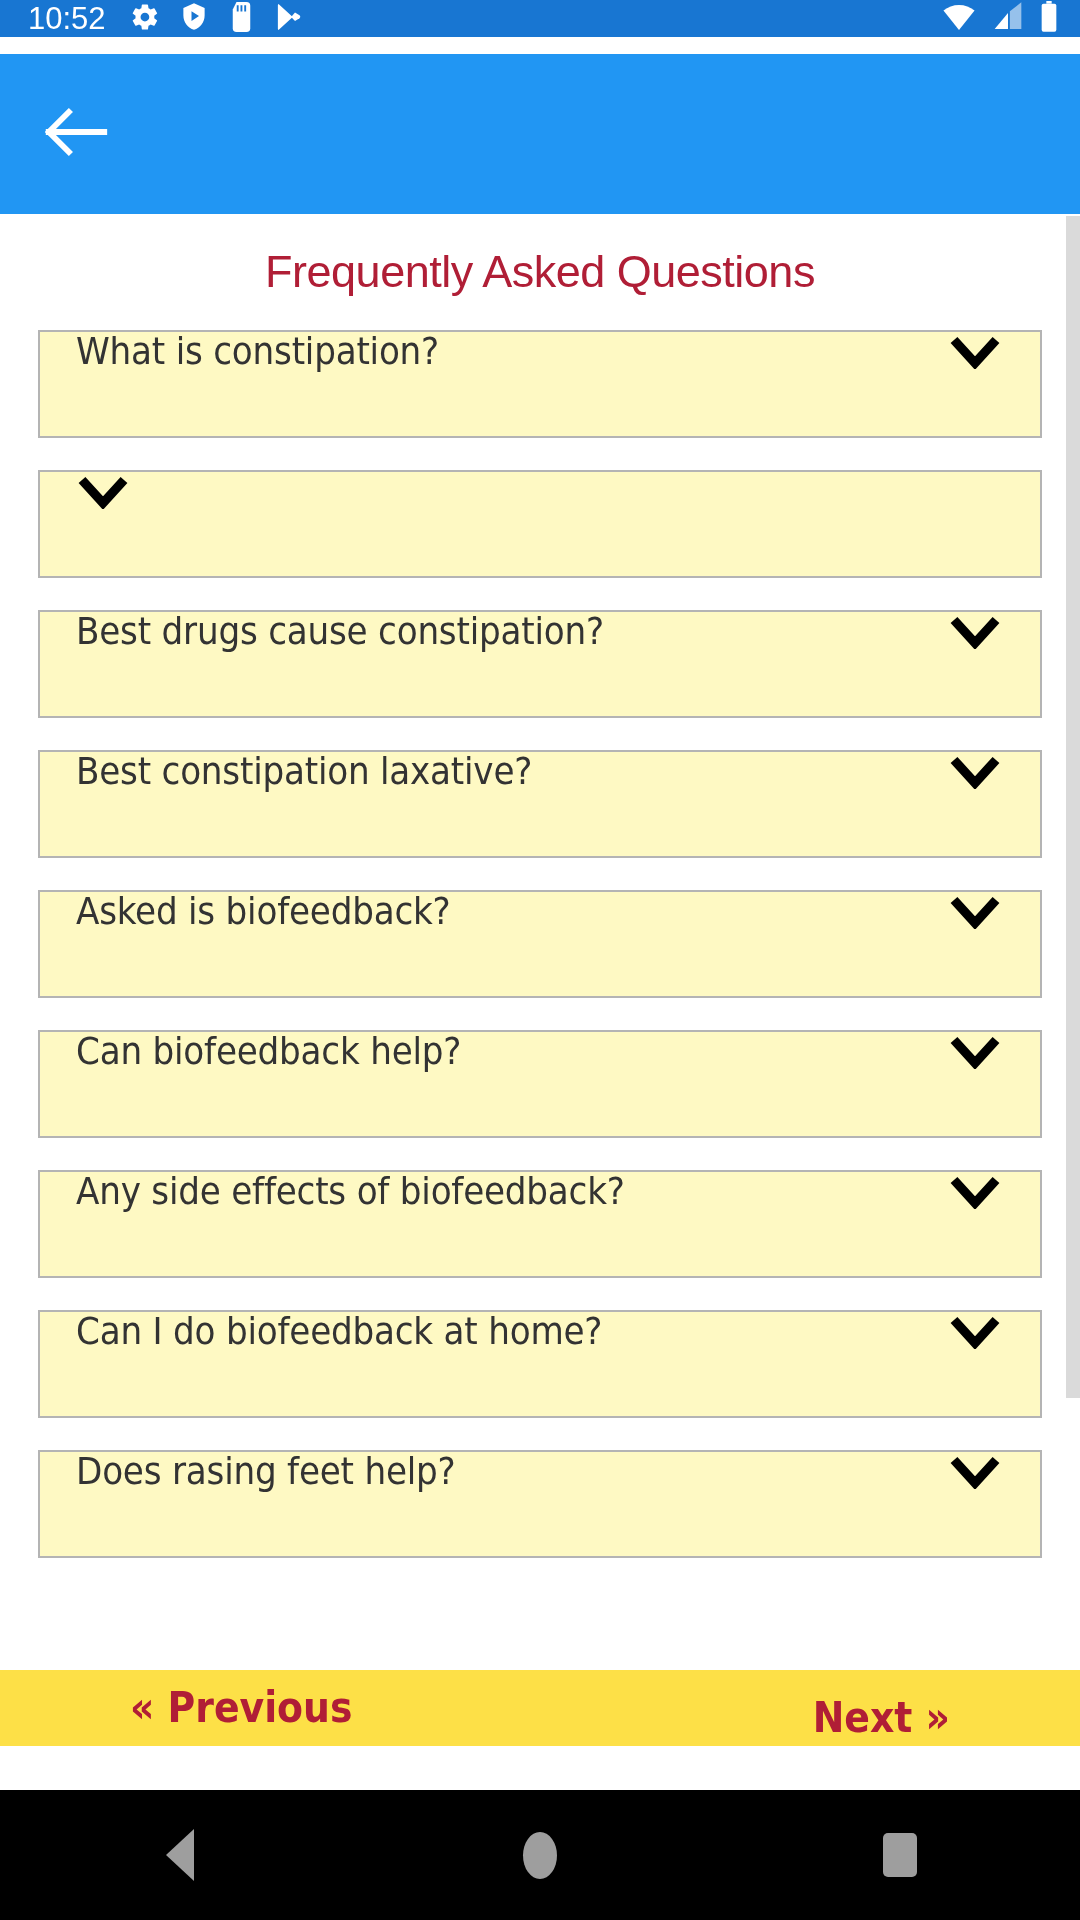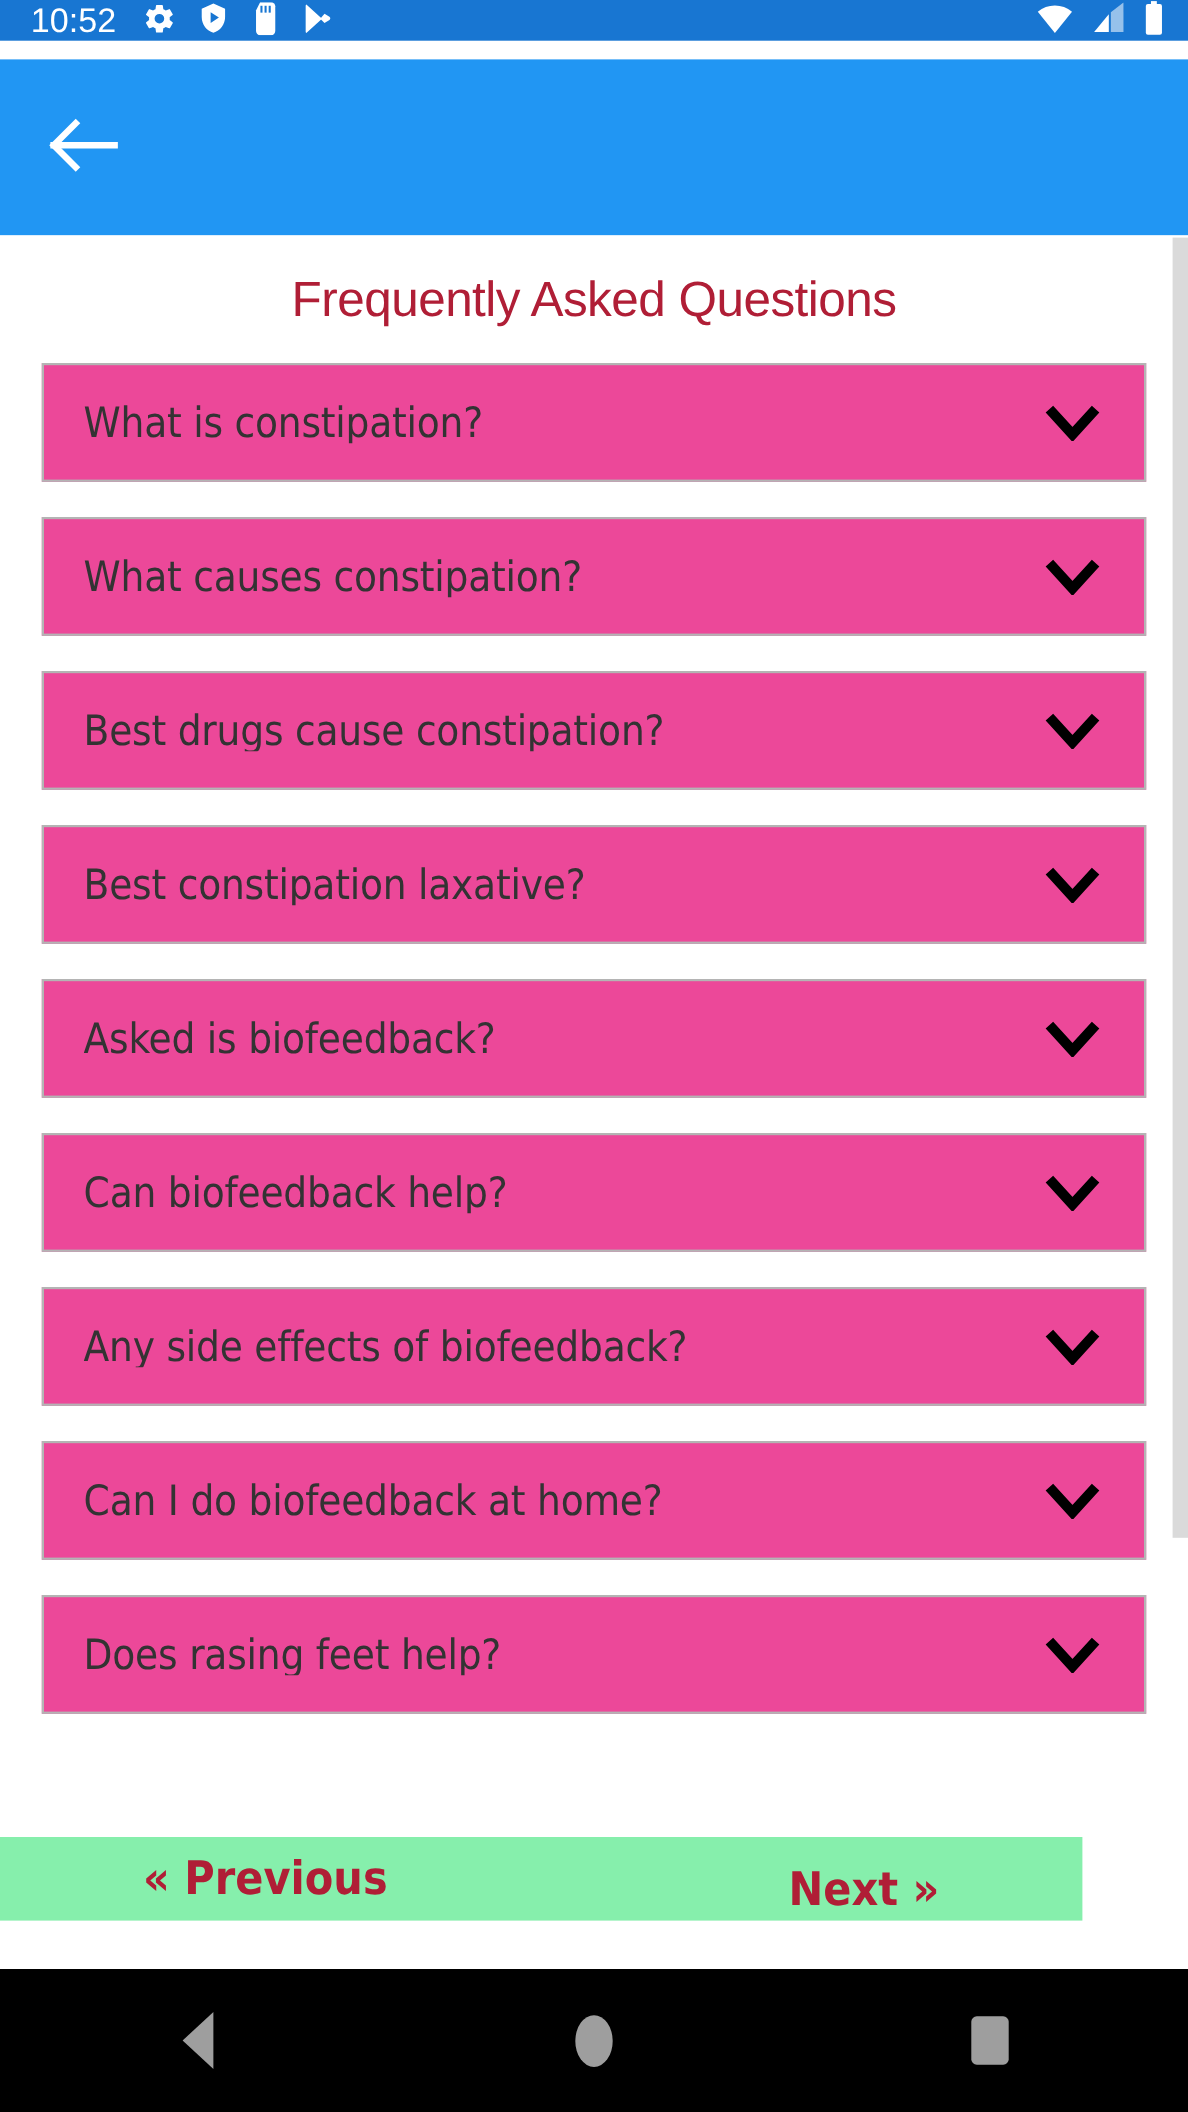--- a/index.html
+++ b/index.html
@@ -93,25 +93,24 @@
 
   .faq-list {
     margin-top: 33px;
     padding: 0 38px;
     box-sizing: border-box;
     width: 1080px;
   }
 
   .faq-item {
     border: 2px solid #b4b4b4;
-    background: #ec4899;
+    background: #fef9c3;
     height: 108px;
     margin-bottom: 32px;
     display: flex;
-    align-items: center;
     box-sizing: border-box;
     padding: 0 34px 0 36px;
   }
   .faq-question {
     color: #333333;
     font-family: "DejaVu Sans Condensed", "Liberation Sans", sans-serif;
     font-size: 38px;
     font-weight: 400;
     letter-spacing: -0.2px;
     line-height: 1;
@@ -127,25 +126,25 @@
     align-items: center;
     justify-content: center;
     margin-right: 4px;
   }
 
   
   .pager {
     position: absolute;
     left: 0;
     bottom: 44px;
-    width: 984px;
+    width: 1080px;
     display: flex;
     box-sizing: border-box;
     padding: 0 130px;
-    background: #86efac;
+    background: #fde047;
     height: 76px;
     align-items: center;
     text-align: center;
   }
   .pager-btn {
     color: #b01e36;
     font-family: "DejaVu Sans Condensed", "Liberation Sans", sans-serif;
     font-size: 42px;
     font-weight: bold;
     letter-spacing: 0px;
@@ -285,21 +284,20 @@
     <div class="faq-item">
       <span class="faq-question">What is constipation?</span>
       <span class="chevron">
         <svg width="50" height="34" viewBox="0 0 25 17">
             <path d="M2 2.5 L12.5 14 L23 2.5" stroke="#000000" stroke-width="4.6" fill="none" stroke-linecap="butt" stroke-linejoin="miter"></path>
           </svg>
       </span>
     </div>
 
     <div class="faq-item">
-      <span class="faq-question">What causes constipation?</span>
       <span class="chevron">
         <svg width="50" height="34" viewBox="0 0 25 17">
             <path d="M2 2.5 L12.5 14 L23 2.5" stroke="#000000" stroke-width="4.6" fill="none" stroke-linecap="butt" stroke-linejoin="miter"></path>
           </svg>
       </span>
     </div>
 
     <div class="faq-item">
       <span class="faq-question">Best drugs cause constipation?</span>
       <span class="chevron">

